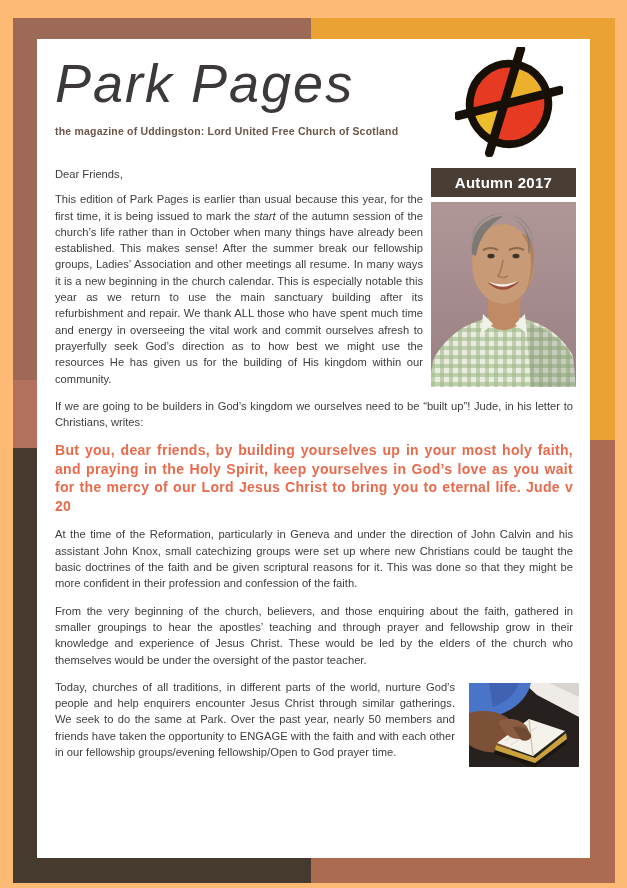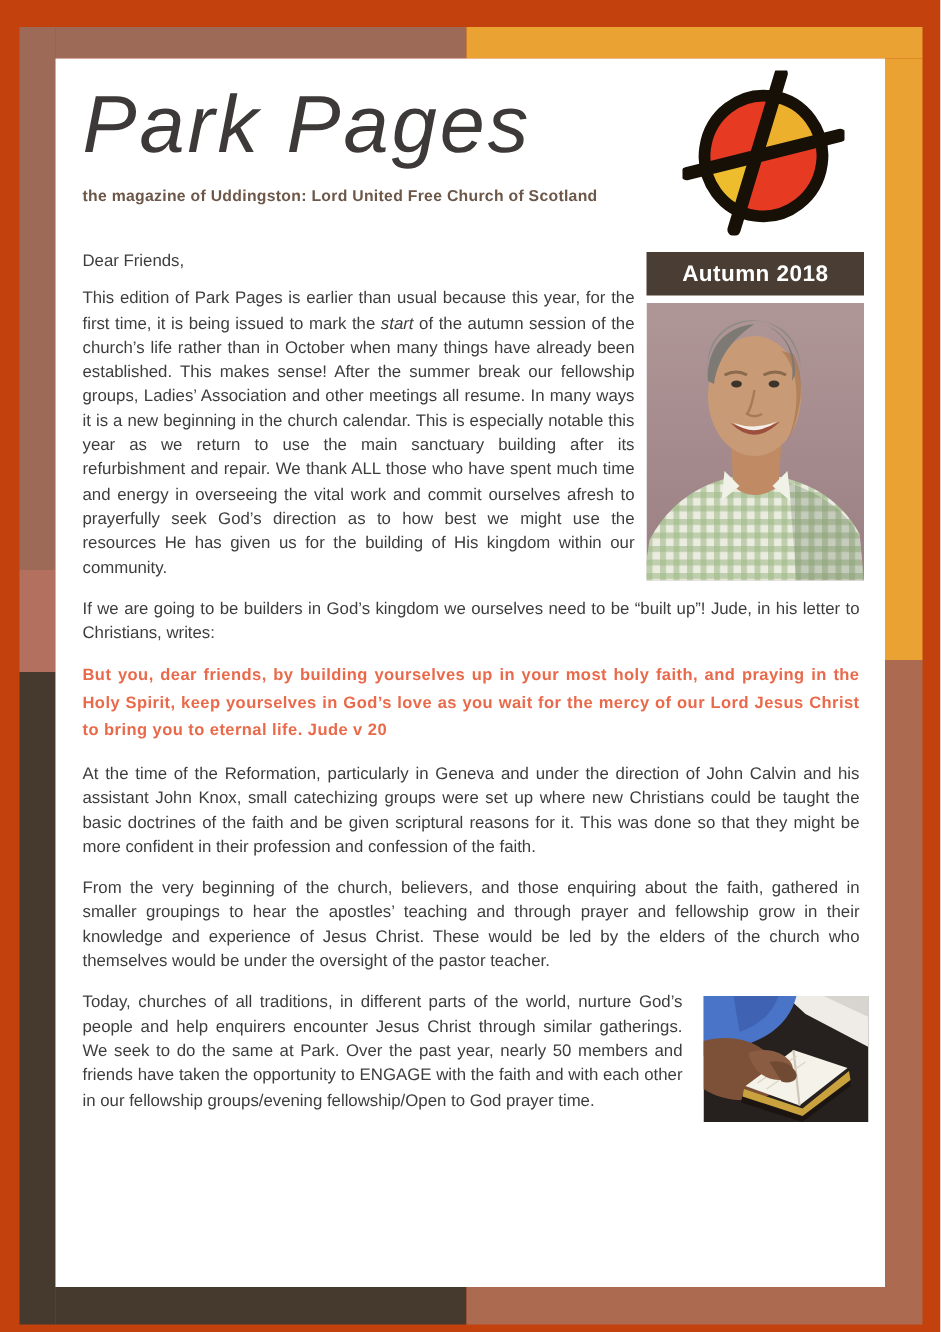--- a/index.html
+++ b/index.html
@@ -1,18 +1,18 @@
 <!DOCTYPE html>
 <html><head>
 <meta charset="utf-8">
 <style>
   html,body { margin:0; padding:0; background:#ffffff; }
   * { box-sizing:border-box; }
   .page {
-    position:relative; width:627px; height:888px; background:#c2410c;
+    position:relative; width:627px; height:888px; background:#fdba74;
     overflow:hidden; font-family:"Liberation Sans", sans-serif;
   }
   
   .band { position:absolute; }
   .band-left-top     { left:13px; top:18px;  width:24px;  height:362px; background:#9d6a58; }
   .band-left-red     { left:13px; top:380px; width:24px;  height:68px;  background:#b4705f; }
   .band-left-dark    { left:13px; top:448px; width:24px;  height:435px; background:#463a2f; }
   .band-top-brown    { left:37px; top:18px;  width:274px; height:21px;  background:#9d6a58; }
   .band-top-orange   { left:311px; top:18px; width:304px; height:21px;  background:#eaa233; }
   .band-right-orange { left:590px; top:39px; width:25px;  height:401px; background:#eaa233; }
@@ -53,21 +53,21 @@
 
   .col1 { width:368px; }
 
   .bp {
     margin:0 0 11px 0; font-size:11.2px; line-height:16.3px; color:#3d3d3d;
     text-align:justify;
   }
   .salutation { text-align:left; margin-bottom:9px; }
   .it { font-style:italic; }
   .quote {
-    margin:0 0 11px 0; font-size:11px; line-height:18.5px; color:#e96a4b;
+    margin:0 0 11px 0; font-size:14px; line-height:18.5px; color:#e96a4b;
     font-weight:bold; letter-spacing:0.3px; text-align:justify;
   }
   .bible-photo {
     float:right; width:110px; height:84px; margin:4px -6px 2px 14px;
   }
   .bible-photo svg, .minister-photo svg { display:block; }
 </style>
 </head>
 <body>
 
@@ -104,21 +104,21 @@
           <ellipse cx="55" cy="57" rx="40" ry="41" fill="none" stroke="#171007" stroke-width="8" transform="rotate(8 55 57)"></ellipse>
           <line x1="67" y1="1" x2="35" y2="107" stroke="#171007" stroke-width="9" stroke-linecap="round"></line>
           <line x1="3" y1="69" x2="107" y2="43" stroke="#171007" stroke-width="9" stroke-linecap="round"></line>
         </svg>
       </div>
     </div>
 
     <div class="article">
 
       <div class="side-block">
-        <div class="issue-badge">Autumn 2018</div>
+        <div class="issue-badge">Autumn 2017</div>
         <div class="minister-photo">
           <svg width="145" height="185" viewBox="0 0 145 185">
             <defs>
               <linearGradient id="phBg" x1="0" y1="0" x2="0" y2="1">
                 <stop offset="0" stop-color="#af9697"></stop>
                 <stop offset="1" stop-color="#9b8083"></stop>
               </linearGradient>
               <pattern id="gingham" width="9" height="9" patternUnits="userSpaceOnUse">
                 <rect width="9" height="9" fill="#e9ecdf"></rect>
                 <rect x="0" y="0" width="4" height="9" fill="#9db884" opacity="0.55"></rect>

